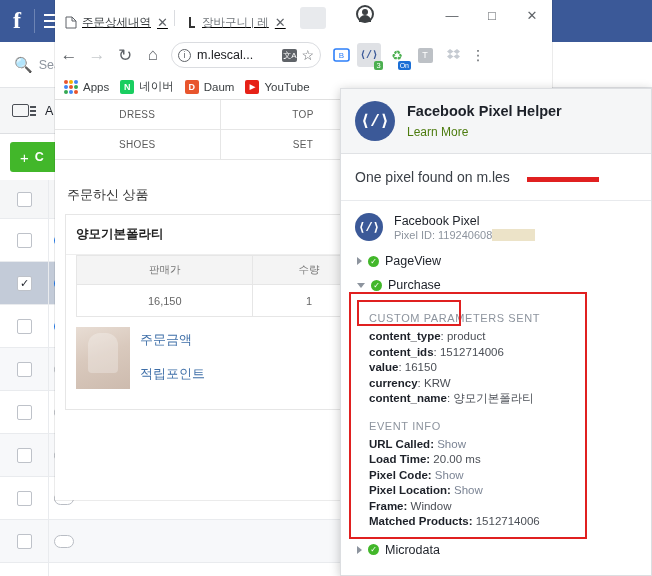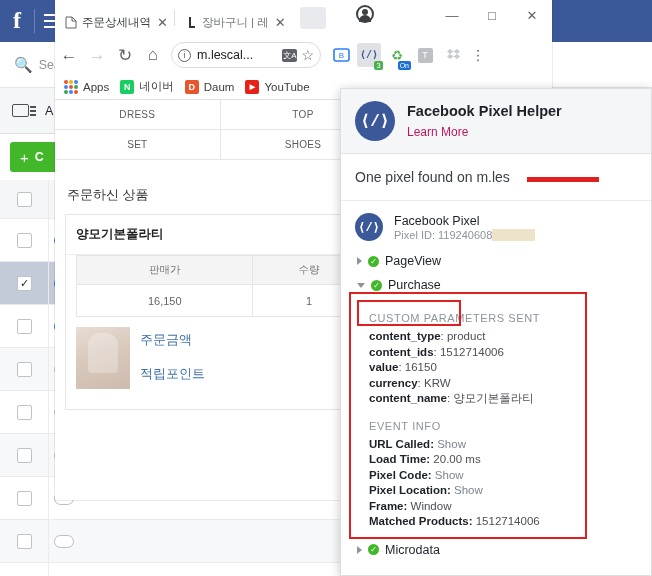--- a/index.html
+++ b/index.html
@@ -68,21 +68,21 @@
   .am-toggle.on { background:#1877f2; }
   .am-toggle.off { background:#fff; border:1.4px solid #b9bdc4; }
   .am-cellsep { position:absolute; left:48px; top:180px; width:1px; height:396px; background:#e9ebee; }
 
   
   .chrome-win {
     position:absolute; left:55px; top:0px; width:497px; height:500px;
     background:#fff; box-shadow: 0 0 0 1px rgba(0,0,0,0.08);
   }
   .chrome-tabstrip {
-    position:relative; height:36px; background:#ffffff; display:flex; align-items:flex-end;
+    position:relative; height:36px; background:#ffffff; display:flex; align-items:flex-end;text-decoration:underline;
   }
   .tab {
     position:relative; height:28px; display:flex; align-items:center;
     padding:0 6px 0 10px; font-size:11.5px; color:#3c4043; background:#fff;
     border-top-left-radius:4px; border-top-right-radius:4px; max-width:120px;
   }
   .tab .fav { width:12px; height:13px; margin-right:5px; flex:none; }
   .tab .ttl { white-space:nowrap; overflow:hidden; text-overflow:clip; flex:1; }
   .tab .tabx { margin-left:6px; font-size:13px; color:#5f6368; line-height:1; flex:none; }
   .tab.active { background:#fff; }
@@ -163,21 +163,21 @@
     overflow:hidden; font-size:12px; color:#1d2129;
   }
   .fph-arrow { position:absolute; left:22px; top:-7px; width:13px; height:13px; background:#f5f6f7;
      border-left:1px solid #dcdee1; border-top:1px solid #dcdee1; transform:rotate(45deg); }
   .fph-head { background:#f5f6f7; border-bottom:1px solid #e0e2e5; padding:12px 14px;
      display:flex; align-items:center; gap:12px; }
   .fph-logo { width:40px; height:40px; border-radius:50%; background:#3b5998; color:#fff;
      display:flex; align-items:center; justify-content:center; font-size:16px;
      font-family:"Liberation Mono", monospace; font-weight:bold; flex:none; }
   .fph-title { font-size:14.5px; font-weight:bold; color:#1d2129; }
-  .fph-learn { font-size:12px; color:#be185d; margin-top:6px; }
+  .fph-learn { font-size:12px; color:#4d7c0f; margin-top:6px; }
   .fph-found { padding:15px 14px; border-bottom:1px solid #e8eaed; font-size:14px; color:#3b4047;
      position:relative; }
   .redact { position:absolute; height:5px; background:#e02020; }
   .fph-pixel { padding:12px 14px 8px; display:flex; align-items:center; gap:11px; }
   .fph-pixel .plogo { width:28px; height:28px; border-radius:50%; background:#3b5998; color:#fff;
      display:flex; align-items:center; justify-content:center; font-size:12px;
      font-family:"Liberation Mono", monospace; font-weight:bold; flex:none; }
   .fph-pname { font-size:12.5px; color:#1d2129; }
   .fph-pid { font-size:11px; color:#8d949e; margin-top:1px; }
   .fph-pid .mask { background:#ece3c8; color:transparent; }
@@ -371,22 +371,22 @@
       </div>
     </div>
 
     <div class="page">
       <div class="catnav">
         <div class="c">DRESS</div>
         <div class="c">TOP</div>
         <div class="c">BOTTOM</div>
       </div>
       <div class="catnav">
+        <div class="c">SHOES</div>
         <div class="c">SET</div>
-        <div class="c">SHOES</div>
         <div class="c">BAG&amp;ACC</div>
       </div>
 
       <div style="height:12px"></div>
 
 
       <div class="sec-title">주문하신 상품</div>
 
       <div class="prodbox">
         <div class="prodname">양모기본폴라티</div>

